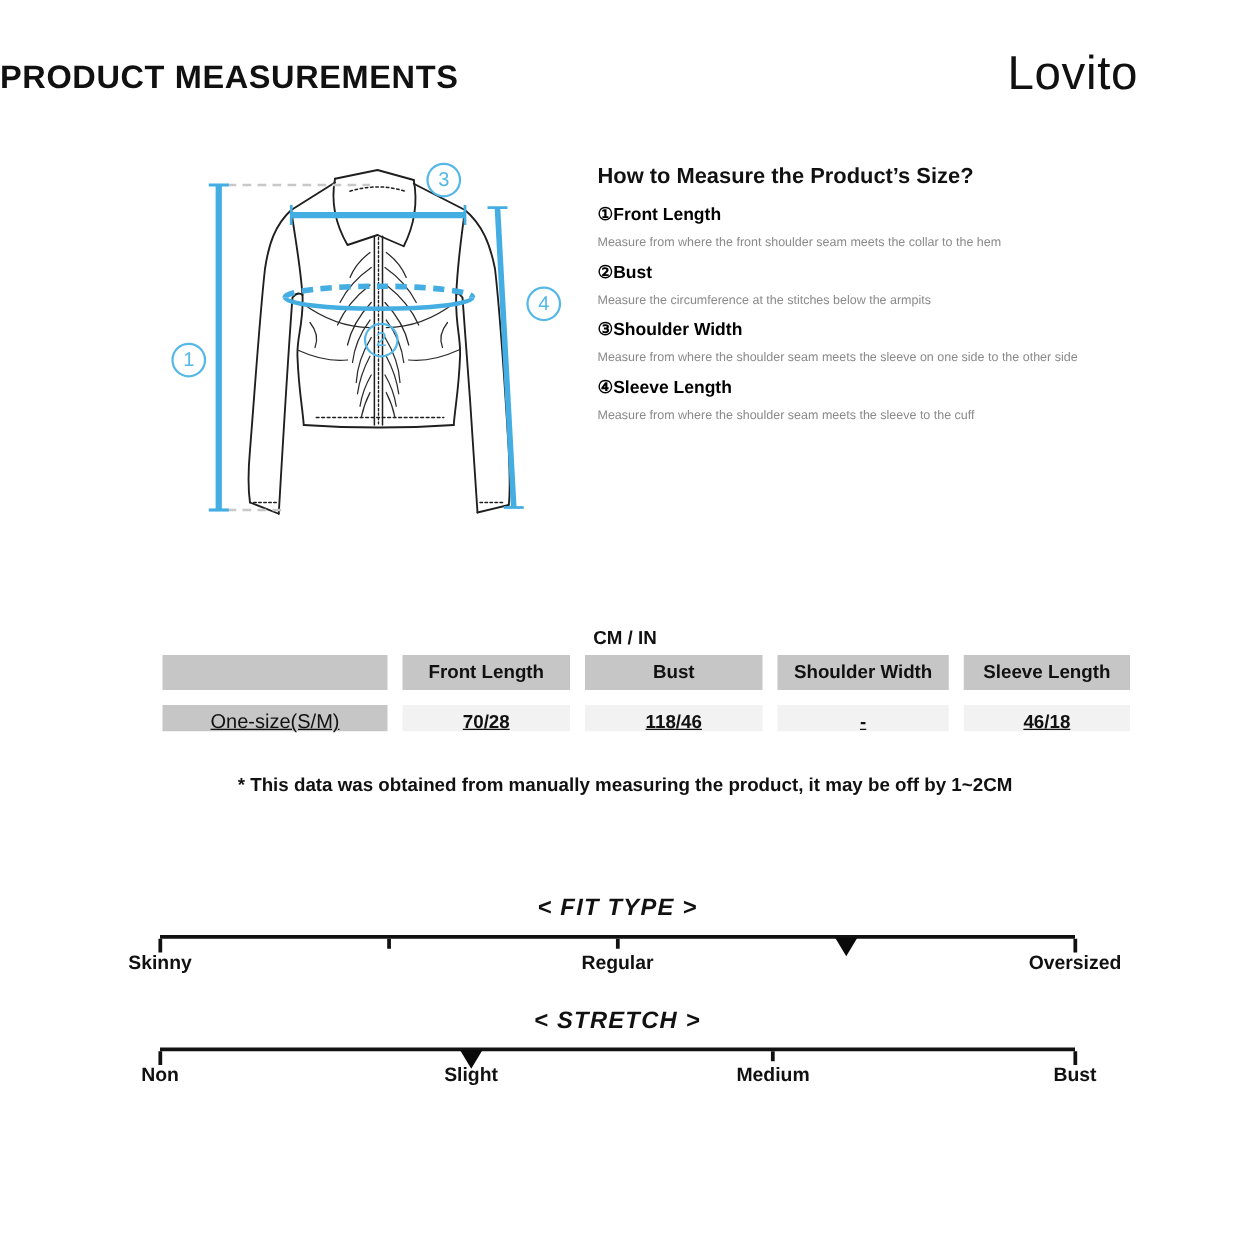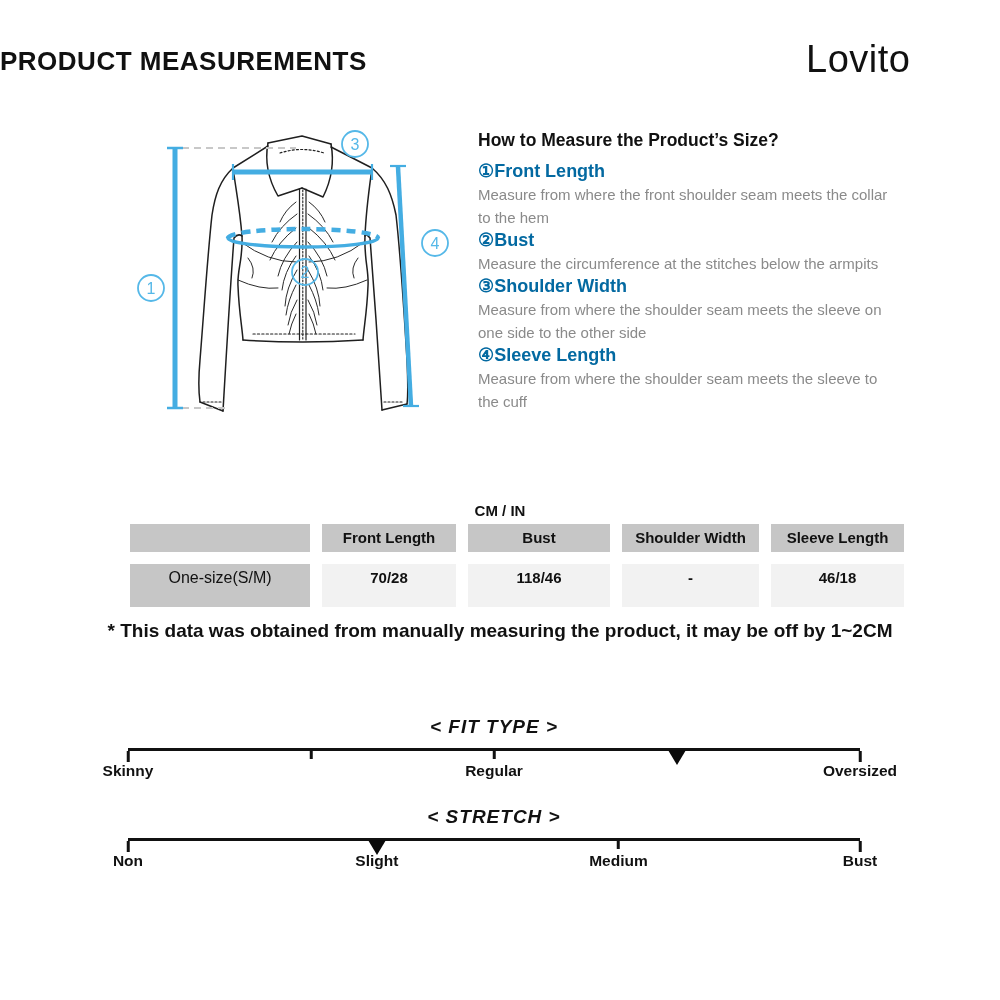--- a/index.html
+++ b/index.html
@@ -15,42 +15,42 @@
   }
   .brand-logo {
     position:absolute; top:38px; left:806px; font-size:38px; font-weight:normal;
     letter-spacing:.5px;
   }
   
   .diagram { position:absolute; left:120px; top:110px; width:340px; height:330px; }
   
   .instructions { position:absolute; left:478px; top:130px; width:416px; }
   .instructions h2 { font-size:17.5px; font-weight:bold; margin-bottom:9px; }
-  .instr-label { font-size:18px; font-weight:bold; line-height:23px; color:#0369a1; }
-  .instr-desc  { font-size:15px; line-height:23px; color:#8a8a8a; }
+  .instr-label { font-size:14px; font-weight:bold; line-height:23px; color:#000000; }
+  .instr-desc  { font-size:10px; line-height:23px; color:#8a8a8a; }
   
   .unit-label {
     position:absolute; top:502px; left:130px; width:740px; text-align:center;
     font-size:15px; font-weight:bold;
   }
   .size-table {
     position:absolute; left:130px; top:524px; width:742px;
     display:grid; grid-template-columns:180px 134px 142px 137px 133px;
     column-gap:4px; row-gap:3px;gap:12px;
   }
   .size-table .cell {
     height:28px; line-height:28px; text-align:center; font-size:15px; font-weight:bold;
   }
   .size-table .th { background:#c6c6c6; }
-  .size-table .td { background:#f2f2f2; height:43px; line-height:27px; }
+  .size-table .td { background:#f2f2f2; height:21px; line-height:27px;text-decoration:underline; }
   .size-table .td.size { background:#c6c6c6; font-weight:normal; font-size:16px; }
   
   .footnote {
     position:absolute; top:620px; left:0; width:1000px; text-align:center;
-    font-size:19px; font-weight:bold;
+    font-size:15px; font-weight:bold;
   }
   
   .scale { position:absolute; left:128px; width:732px; }
   .scale-title { position:absolute; top:0; left:0; width:100%; text-align:center;
     font-size:19px; font-weight:bold; letter-spacing:1px;font-style:italic; }
   .scale-line { position:absolute; top:32px; left:0; width:100%; height:0;
     border-top:3px solid #111; }
   .scale-line .tick { position:absolute; top:0; width:2.5px; height:8px;
     background:#111; transform:translateX(-50%); }
   .scale-line .tick.end { height:11px; }

